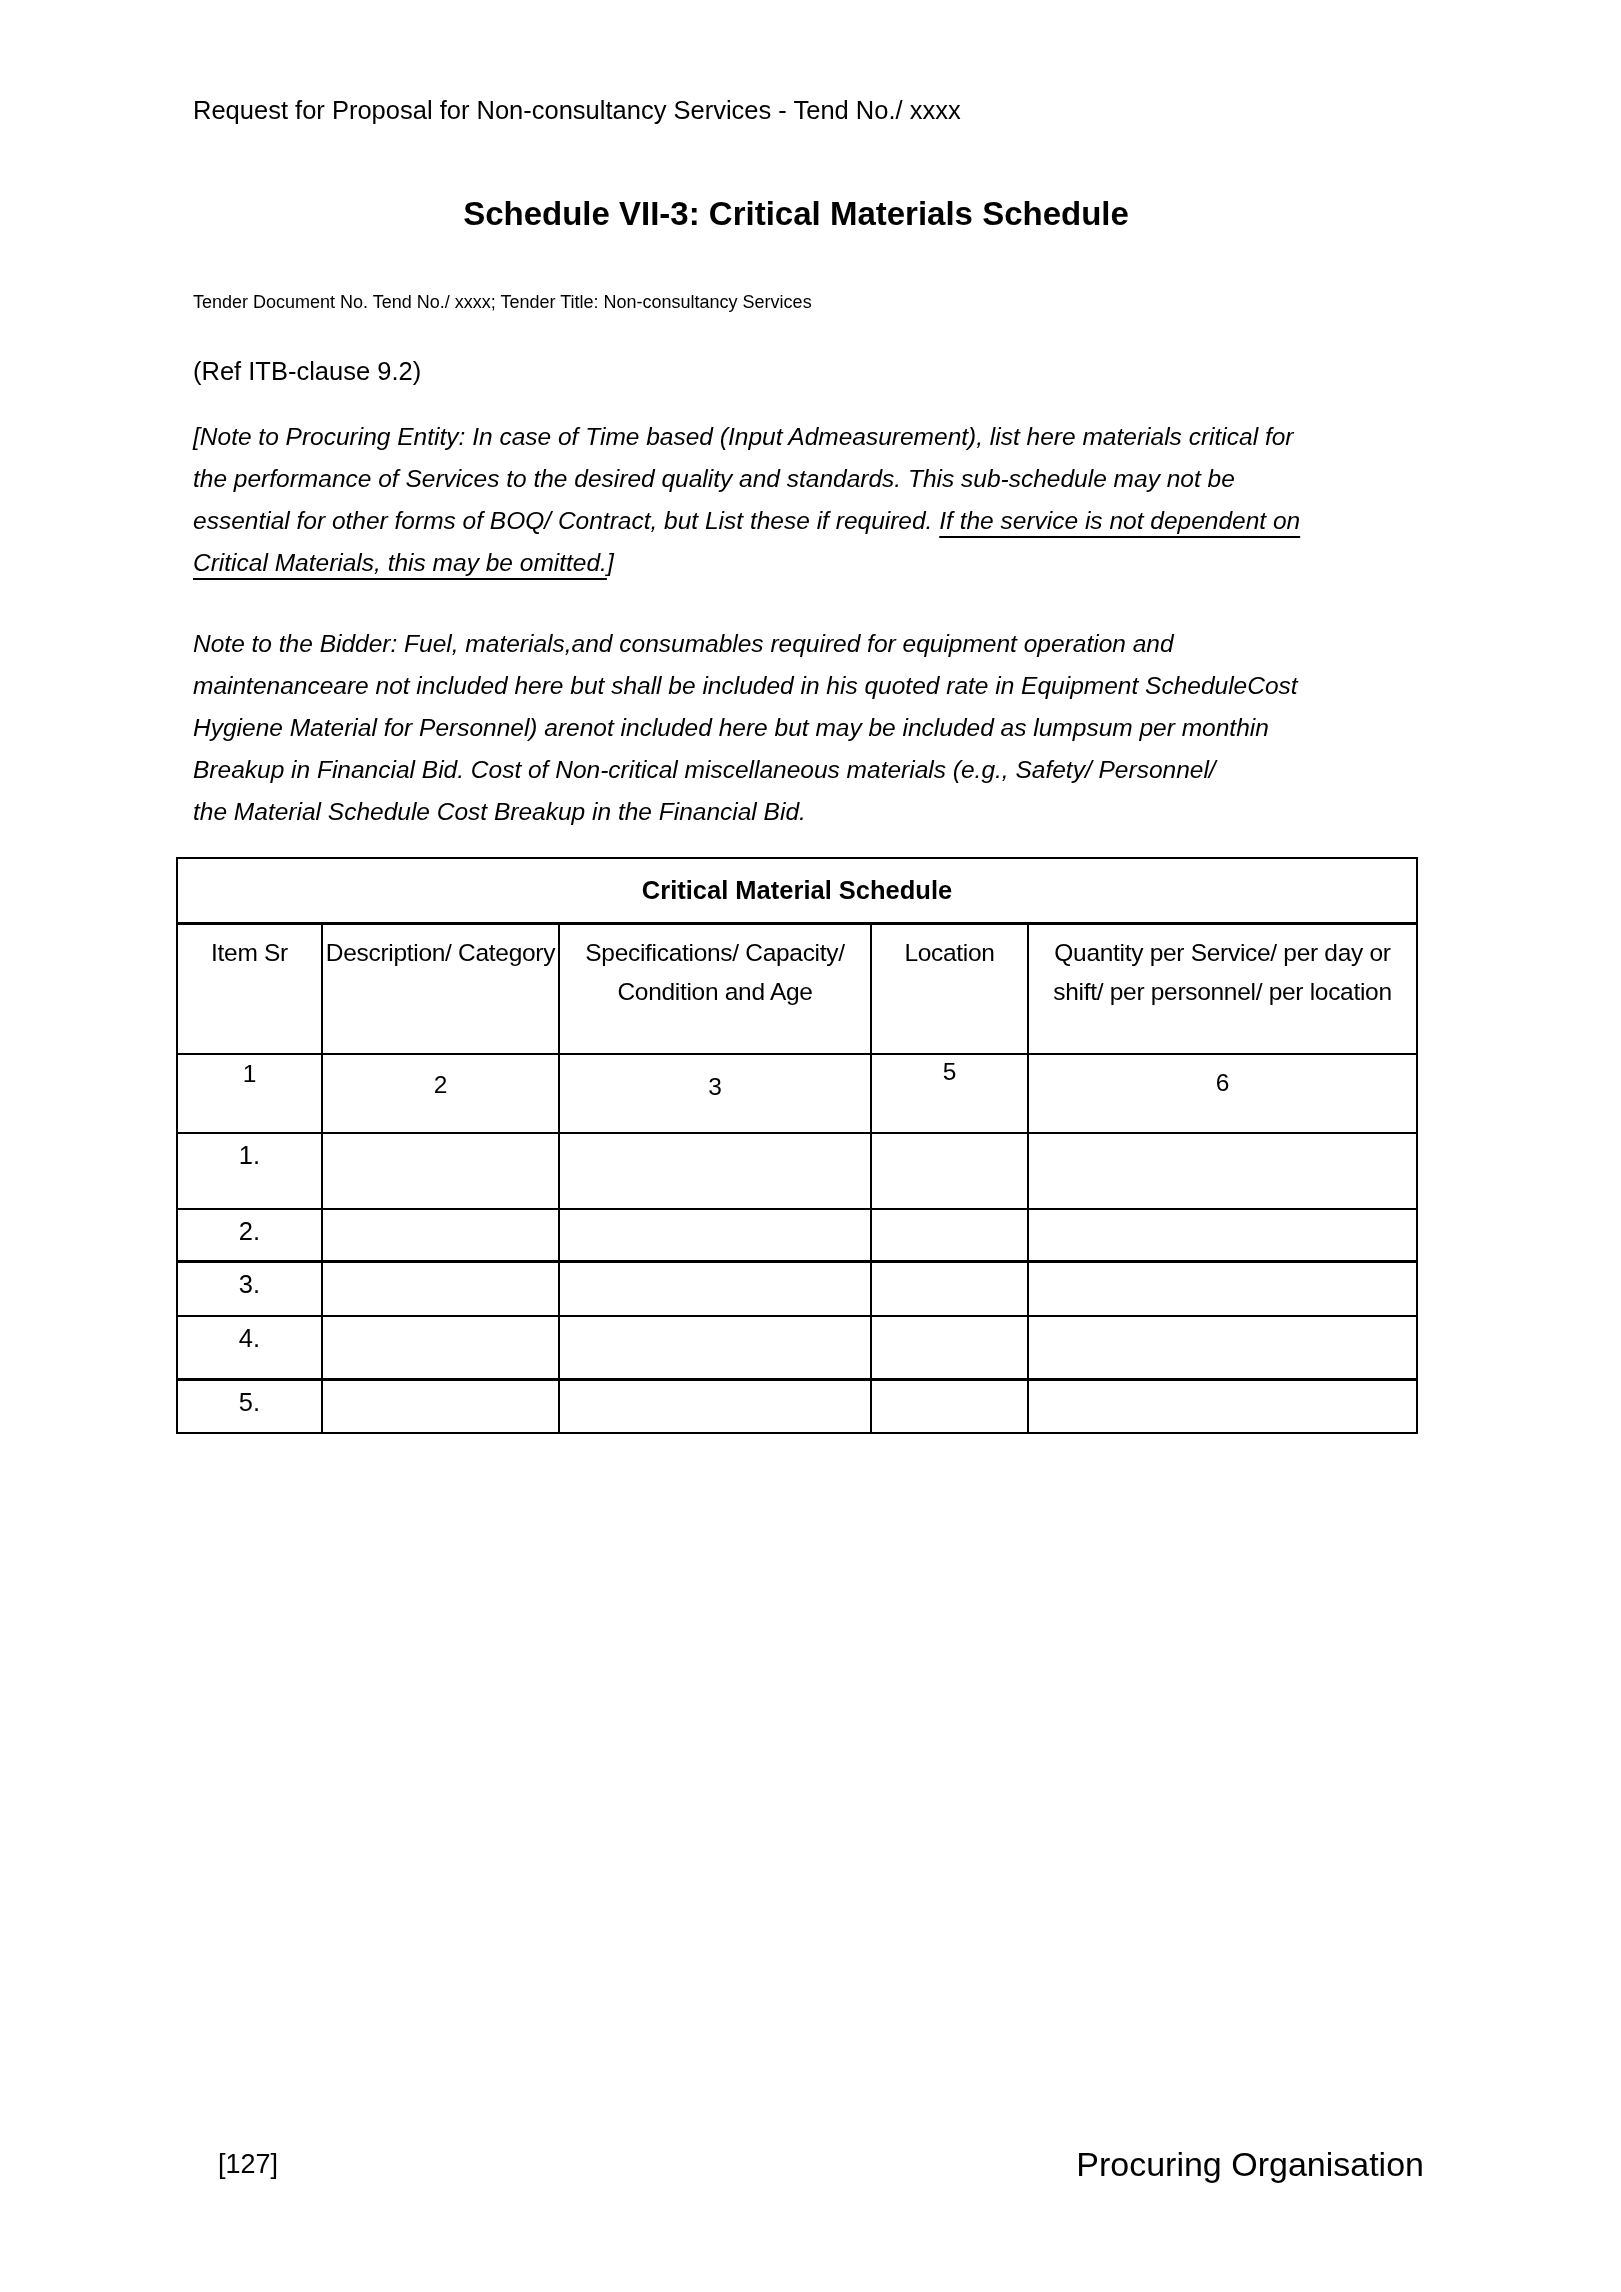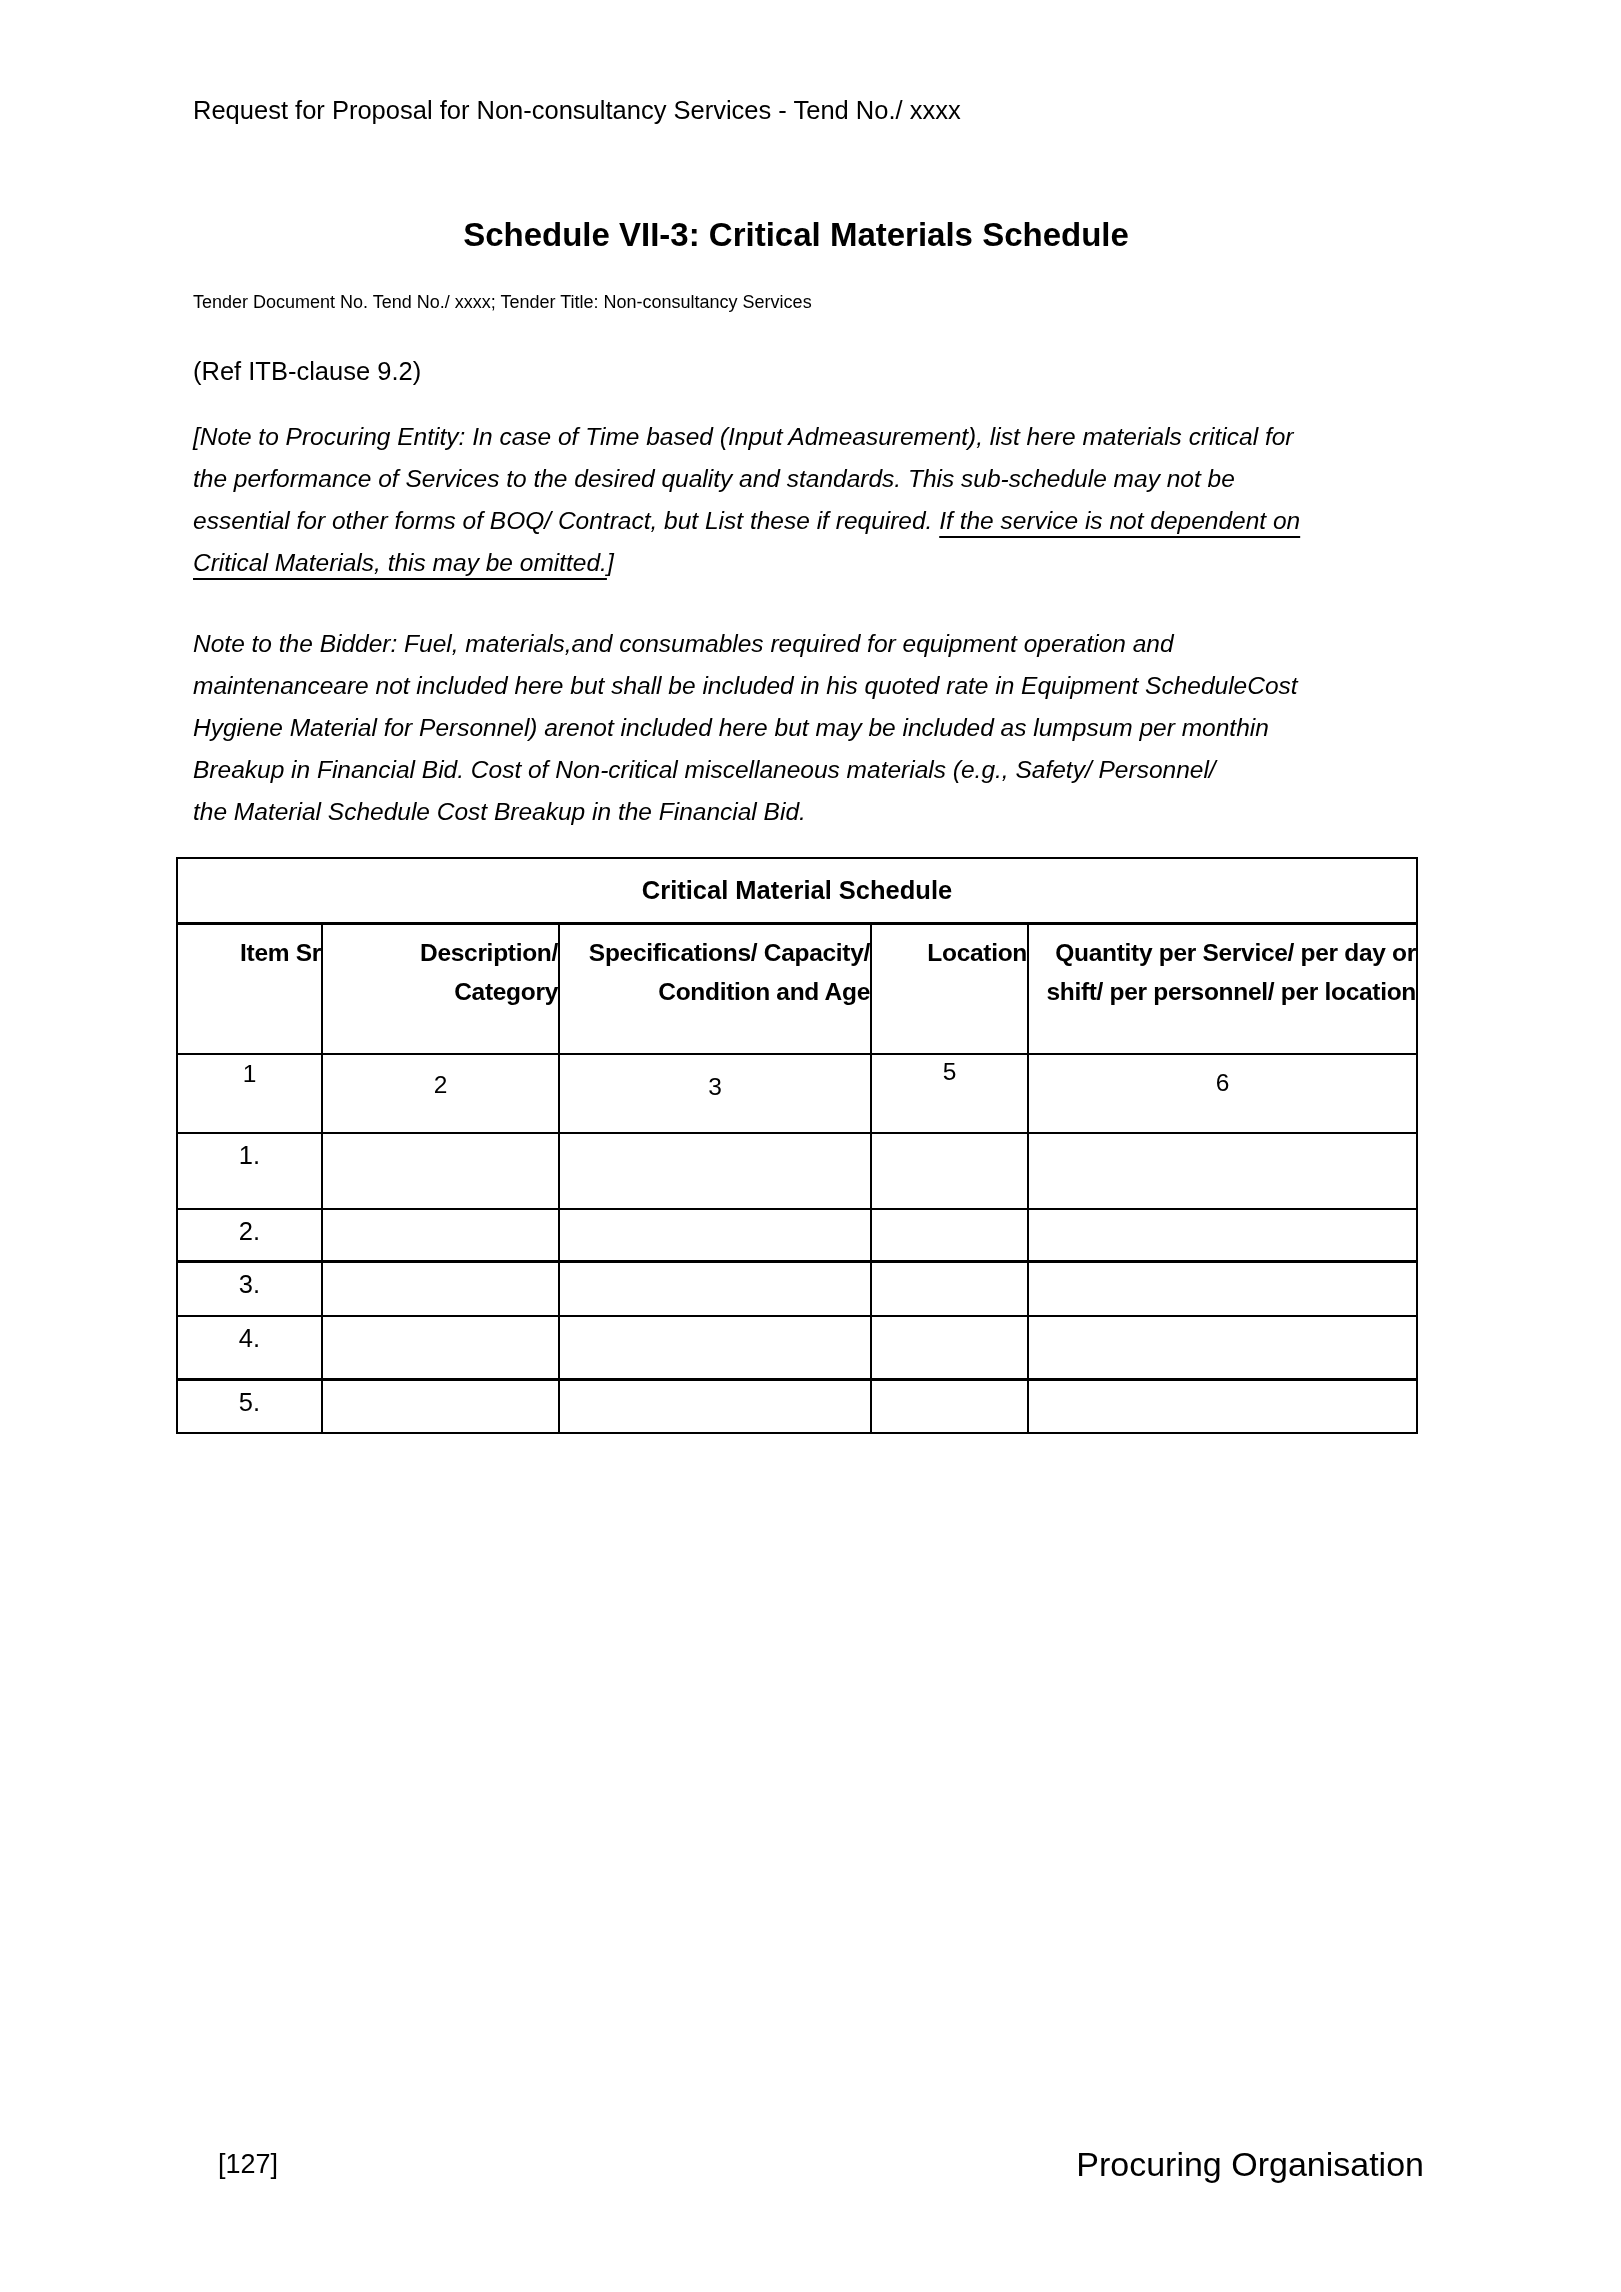--- a/index.html
+++ b/index.html
@@ -9,21 +9,21 @@
     background:#ffffff;
     font-family:"Liberation Sans", sans-serif;
     color:#000000;
     overflow:hidden;
   }
   .doc-header {
     position:absolute; left:193px; top:94px;
     font-size:25.5px; line-height:33px;
   }
   .doc-title {
-    position:absolute; left:176px; top:213px; width:1240px;
+    position:absolute; left:176px; top:192px; width:1240px;
     margin:0; text-align:center;
     font-size:33px; line-height:43px; font-weight:bold;
   }
   .tender-line {
     position:absolute; left:193px; top:286px;
     font-size:18px; line-height:33px;
   }
   .ref-line {
     position:absolute; left:193px; top:355px;
     font-size:25.5px; line-height:33px;
@@ -54,22 +54,22 @@
     padding:0; margin:0;
     font-size:24.5px;
     overflow:hidden;
   }
   .row-caption td {
     height:63px; text-align:center; vertical-align:middle;
     font-weight:bold; font-size:25.5px;
     border-bottom-width:3.9px;
   }
   .row-head th {
-    height:120px; vertical-align:top; text-align:right;
-    font-weight:bold; line-height:39px; padding-top:7.8px;
+    height:120px; vertical-align:top; text-align:center;
+    font-weight:normal; line-height:39px; padding-top:7.8px;
     letter-spacing:-0.3px;
     margin-left:36px;
   }
   .row-nums td {
     height:59px; vertical-align:top; text-align:center;
     font-size:24.5px;
   }
   .row-nums td.n0 { padding-top:4.9px; }
   .row-nums td.n1 { padding-top:16.7px; }
   .row-nums td.n2 { padding-top:18.6px; }

